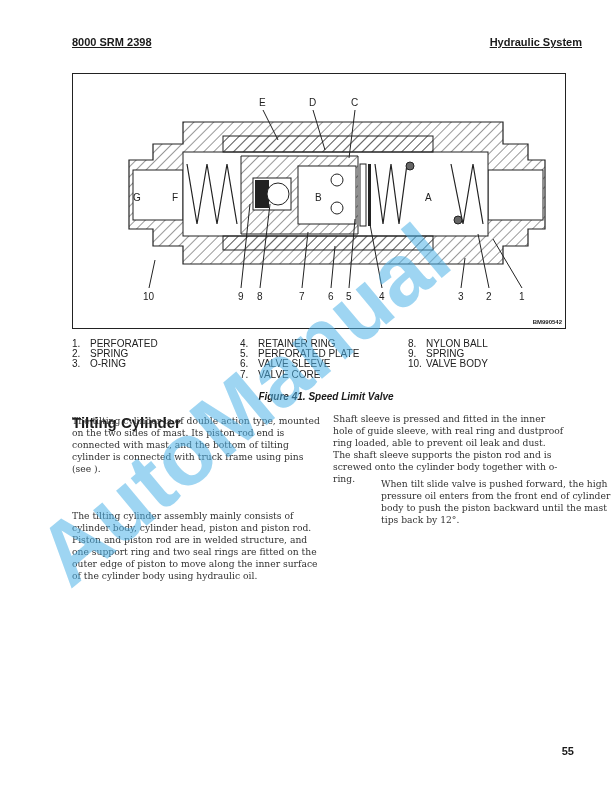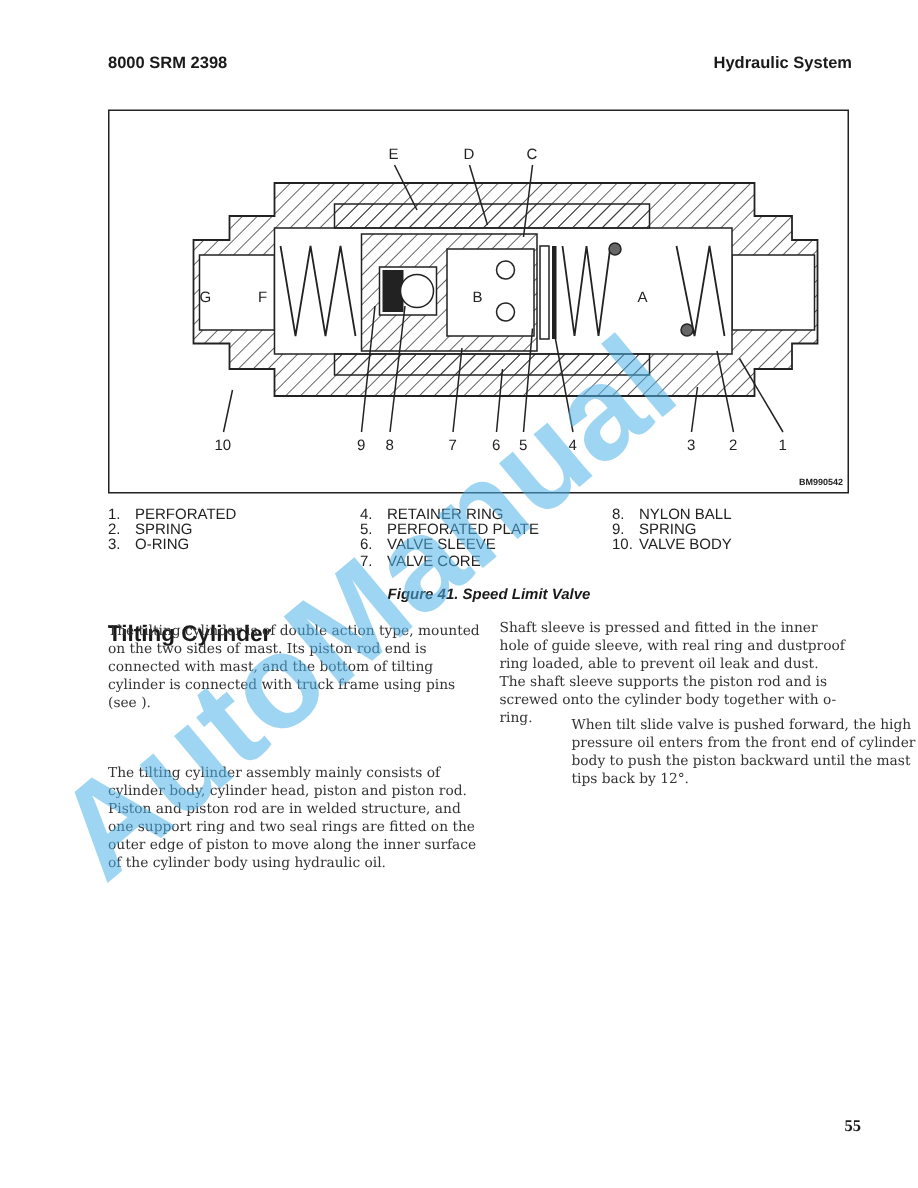--- a/index.html
+++ b/index.html
@@ -1,37 +1,37 @@
 <!DOCTYPE html>
 <html><head>
 <meta charset="utf-8">
 <style>
   html, body { margin:0; padding:0; background:#ffffff; }
   body { width:612px; height:792px; position:relative; overflow:hidden; color:#1a1a1a; }
-  .hdr { position:absolute; top:36px; font-family:"Liberation Sans", sans-serif; font-weight:bold; font-size:11px; }
+  .hdr { position:absolute; top:36px; font-family:"Liberation Sans", sans-serif; font-weight:bold; font-size:11px;text-decoration:underline; }
   .hdr-left { left:72px; }
-  .hdr-right { right:44px; }
+  .hdr-right { right:30px; }
   .figure-box { position:absolute; left:72px; top:73px; width:494px; height:256px; border:1.5px solid #222; box-sizing:border-box; background:#fff; }
   .figure-box svg { position:absolute; left:0; top:0; }
   .fig-id { position:absolute; right:3px; bottom:3px; font-family:"Liberation Sans", sans-serif; font-weight:bold; font-size:6px; color:#222; }
   .legend { position:absolute; top:339px; font-family:"Liberation Sans", sans-serif; font-size:10px; line-height:10.2px; color:#222; }
   .legend .row { display:flex; white-space:nowrap; }
   .legend .num { width:18px; }
   .legend.col1 { left:72px; }
   .legend.col2 { left:240px; }
   .legend.col3 { left:408px; }
   .legend.col3 .num { width:18px; }
   .caption { position:absolute; top:391px; left:0; width:100%; text-align:center; font-family:"Liberation Sans", sans-serif; font-weight:bold; font-style:italic; font-size:10px; padding-left:40px; box-sizing:border-box; }
   .section-title { position:absolute; left:72px; top:414px; font-family:"Liberation Sans", sans-serif; font-weight:bold; font-size:15px; }
   .para { position:absolute; font-family:"DejaVu Serif", serif; font-size:9.2px; line-height:12px; color:#333; margin:0; }
   .p1 { left:72px; top:415px; width:252px; }
   .p2 { left:72px; top:510px; width:252px; }
   .p3 { left:333px; top:413px; width:232px; }
   .p4 { left:341px; top:478px; width:232px;margin-left:40px; }
-  .page-num { position:absolute; right:38px; top:745px; font-family:Liberation Serif, serif; font-weight:bold; font-size:11px;padding-left:12px; }
+  .page-num { position:absolute; right:38px; top:745px; font-family:Liberation Sans, sans-serif; font-weight:bold; font-size:11px;padding-left:12px; }
   .watermark { position:absolute; left:0; top:0; width:612px; height:792px; pointer-events:none; }
   .diag-text { font-family:"Liberation Sans", sans-serif; font-size:10px; fill:#222; }
 </style>
 </head>
 <body>
 
 <div class="hdr hdr-left">8000 SRM 2398</div>
 <div class="hdr hdr-right">Hydraulic System</div>
 
 <div class="figure-box">

